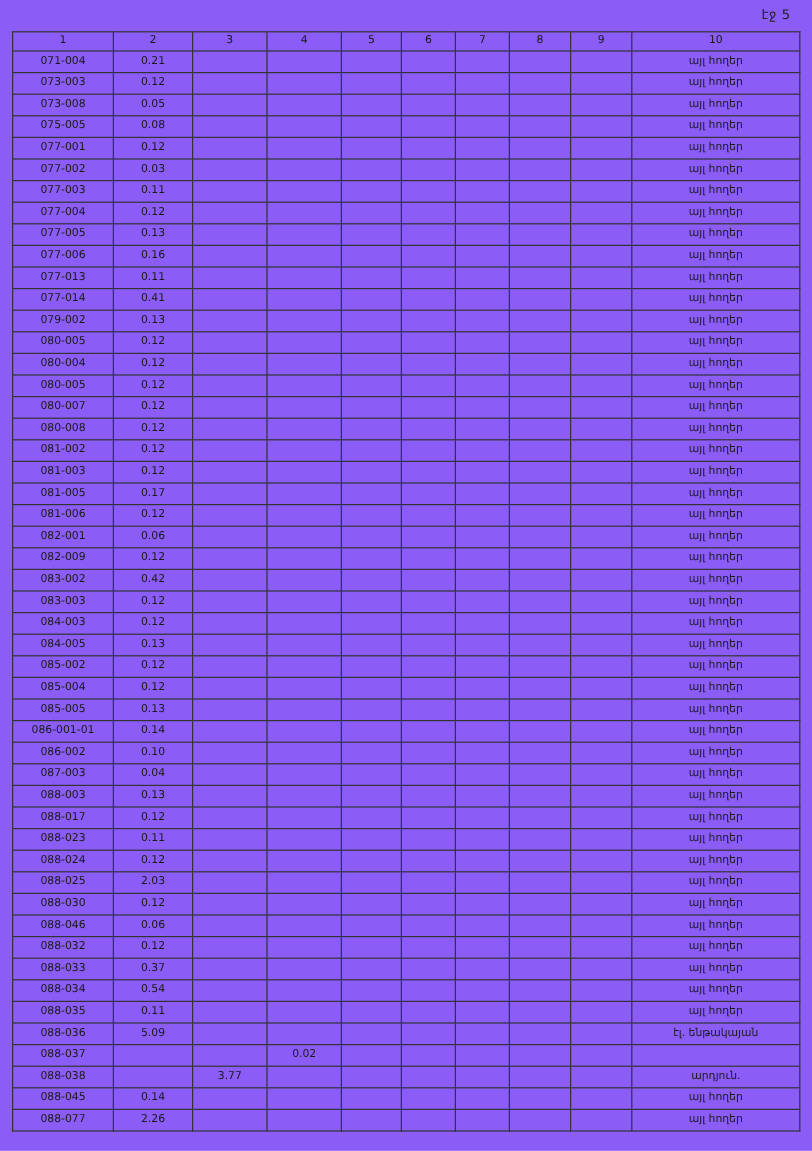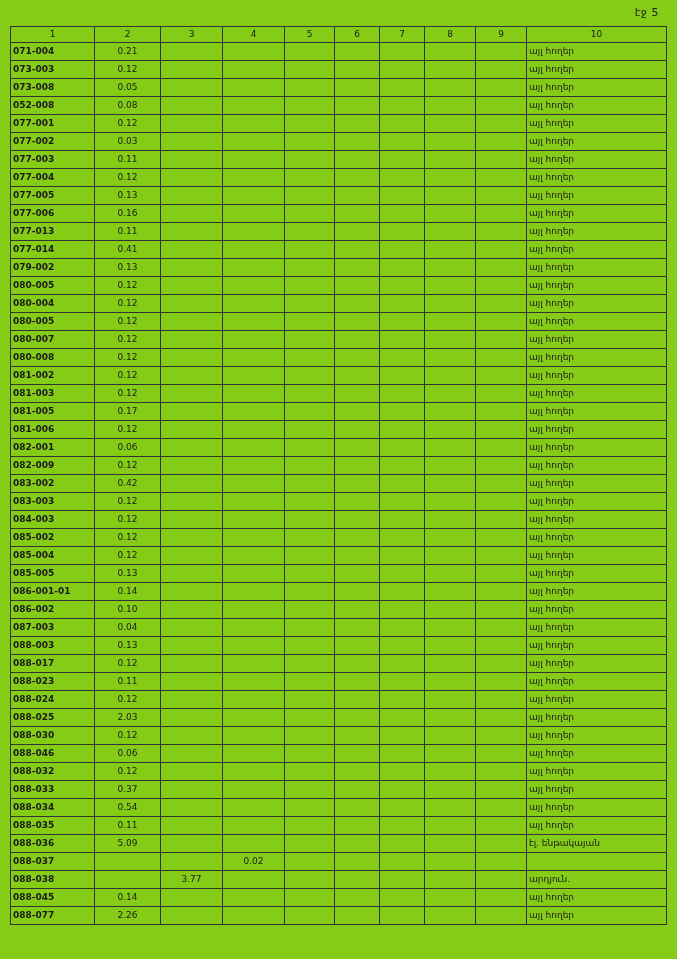--- a/index.html
+++ b/index.html
@@ -14,21 +14,21 @@
     color: #1a1a1a;
     position: relative;
     overflow: hidden;
   }
   .page {
     position: relative;
     width: 677px;
     height: 959px;
     box-sizing: border-box;
     padding: 0;
-    background: #84cc16;
+    background: #8b5cf6;
   }
   .page-number {
     position: absolute;
     top: 6px;
     right: 18px;
     font-size: 11px;
     font-family: "DejaVu Sans", sans-serif;
     letter-spacing: 0.5px;
     color: #222;
   }
@@ -65,31 +65,30 @@
     overflow: hidden;
     white-space: nowrap;
   }
   table.reg thead th {
     text-align: center;
     font-weight: normal;
     height: 15px;
     font-size: 9px;
   }
   td.code {
-    text-align: left;
+    text-align: center;
     padding-left: 3px;
     font-size: 9px;
-    font-weight: bold;
   }
   td.num {
     text-align: center;
     font-size: 9px;
   }
   td.note {
-    text-align: left;
+    text-align: center;
     padding-left: 3px;
     font-size: 9px;
     font-family: "DejaVu Sans", sans-serif;
   }
   
   table.reg td, table.reg th { border-color: #333; }
 </style>
 </head>
 <body>
 
@@ -156,21 +155,21 @@
             <td class="num"></td>
             <td class="num"></td>
             <td class="num"></td>
             <td class="num"></td>
             <td class="num"></td>
             <td class="num"></td>
             <td class="num"></td>
             <td class="note">այլ հողեր</td>
           </tr>
           <tr>
-            <td class="code">052-008</td>
+            <td class="code">075-005</td>
             <td class="num">0.08</td>
             <td class="num"></td>
             <td class="num"></td>
             <td class="num"></td>
             <td class="num"></td>
             <td class="num"></td>
             <td class="num"></td>
             <td class="num"></td>
             <td class="note">այլ հողեր</td>
           </tr>
@@ -434,20 +433,32 @@
             <td class="num"></td>
             <td class="num"></td>
             <td class="num"></td>
             <td class="num"></td>
             <td class="num"></td>
             <td class="note">այլ հողեր</td>
           </tr>
           <tr>
             <td class="code">084-003</td>
             <td class="num">0.12</td>
+            <td class="num"></td>
+            <td class="num"></td>
+            <td class="num"></td>
+            <td class="num"></td>
+            <td class="num"></td>
+            <td class="num"></td>
+            <td class="num"></td>
+            <td class="note">այլ հողեր</td>
+          </tr>
+          <tr>
+            <td class="code">084-005</td>
+            <td class="num">0.13</td>
             <td class="num"></td>
             <td class="num"></td>
             <td class="num"></td>
             <td class="num"></td>
             <td class="num"></td>
             <td class="num"></td>
             <td class="num"></td>
             <td class="note">այլ հողեր</td>
           </tr>
           <tr>

